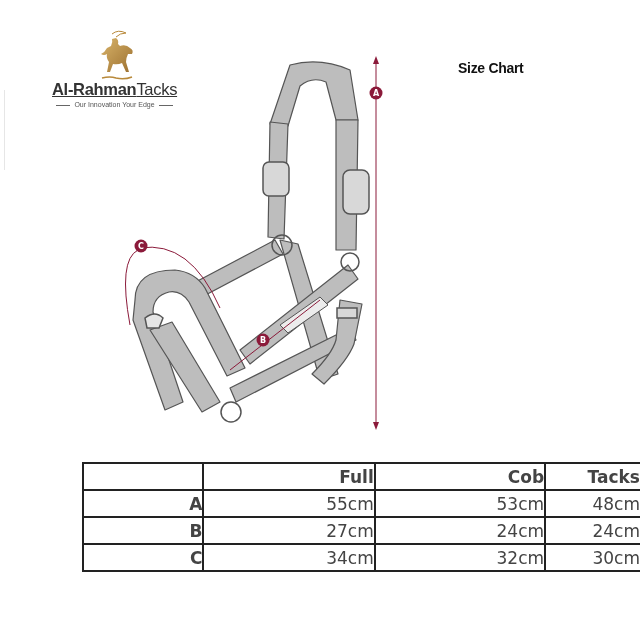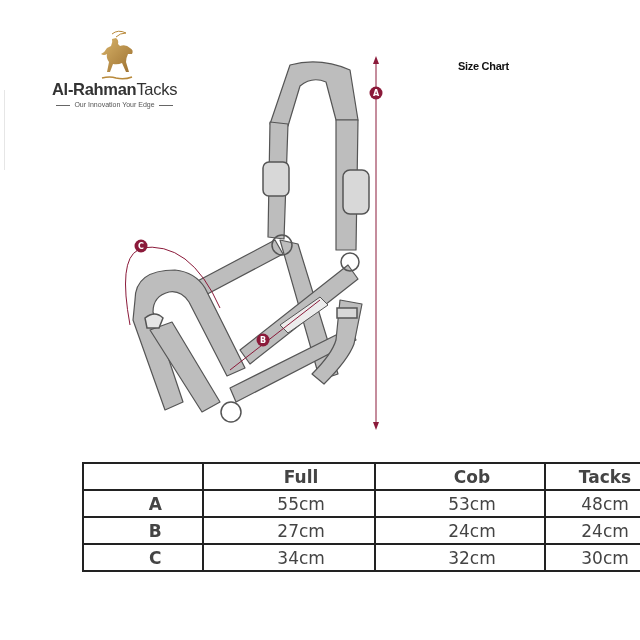--- a/index.html
+++ b/index.html
@@ -1,27 +1,27 @@
 <!DOCTYPE html>
 <html><head>
 <meta charset="utf-8">
 <style>
   html,body{margin:0;padding:0;background:#fff;}
   body{width:640px;height:640px;position:relative;overflow:hidden;font-family:"Liberation Sans","DejaVu Sans",sans-serif;}
   .left-edge{position:absolute;left:4px;top:90px;width:1px;height:80px;background:#e6e6e6;}
   .logo{position:absolute;left:52px;top:30px;width:125px;height:80px;}
   .logo-figure{position:absolute;left:40px;top:0;width:50px;height:52px;}
-  .logo-name{position:absolute;left:0;top:50px;font-size:16.5px;color:#333;letter-spacing:-0.3px;white-space:nowrap;}
+  .logo-name{position:absolute;left:0;top:50px;font-size:16.5px;color:#333;letter-spacing:-0.3px;white-space:nowrap;text-decoration:underline;}
   .logo-name .b{font-weight:bold;}
   .logo-tag{position:absolute;left:0;top:71px;width:125px;font-size:7px;color:#555;text-align:center;white-space:nowrap;}
   .logo-tag:before,.logo-tag:after{content:"";display:inline-block;width:14px;height:1px;background:#666;vertical-align:middle;margin:0 4px;}
-  .title{position:absolute;left:458px;top:60px;font-size:11px;font-weight:bold;color:#111;letter-spacing:-0.3px;}
+  .title{position:absolute;left:458px;top:60px;font-size:14px;font-weight:bold;color:#111;letter-spacing:-0.3px;}
   .diagram{position:absolute;left:100px;top:50px;width:320px;height:390px;}
   table.size{position:absolute;left:82px;top:462px;width:560px;border-collapse:collapse;font-family:"DejaVu Sans","Liberation Sans",sans-serif;}
-  table.size td,table.size th{border:2px solid #222;height:25px;padding:0 0 0 24px;text-align:center;font-size:17px;color:#444;font-weight:normal;}
+  table.size td,table.size th{border:2px solid #222;height:25px;padding:0 0 0 24px;text-align:right;font-size:17px;color:#444;font-weight:normal;}
   table.size th{font-weight:bold;color:#444;}
   table.size td.rowhead{font-weight:bold;}
   col.c0{width:121px;} col.c1{width:172px;} col.c2{width:171px;} col.c3{width:96px;}
 </style>
 </head>
 <body>
 
 <div class="left-edge"></div>
 
 <div class="logo">

